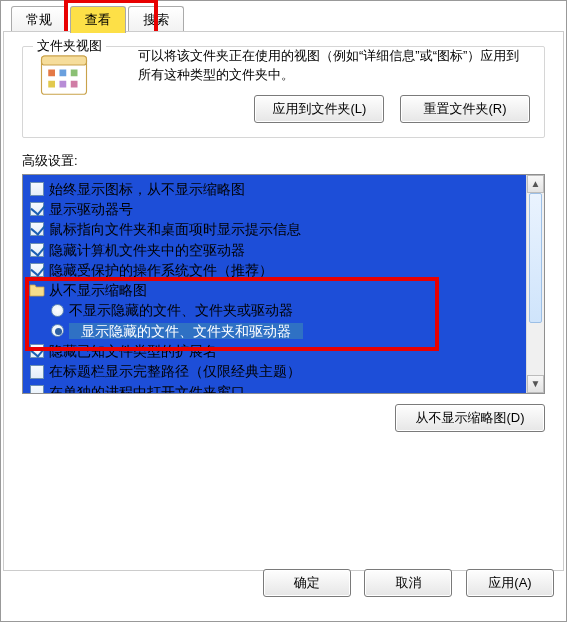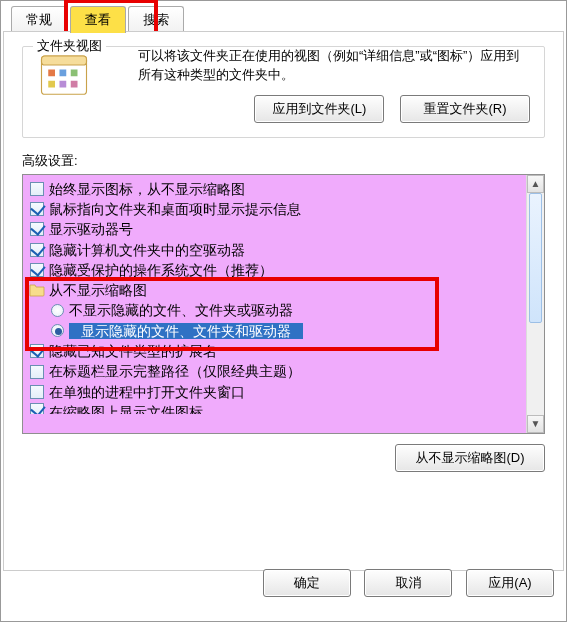--- a/index.html
+++ b/index.html
@@ -97,22 +97,22 @@
     border: 1px solid #7a7a7a;
     border-radius: 3px;
     background: linear-gradient(#fefefe,#e6e6e6);
     font-size: 13px;
     margin-left: 12px;
     box-shadow: 0 0 0 1px #fff inset;
   }
   .adv-label { margin-bottom: 4px; }
   .tree-wrap {
     border: 1px solid #8f8f8f;
-    background: #f0abfc;
-    height: 260px;
+    background: #1d4ed8;
+    height: 220px;
     position: relative;
     overflow: hidden;
     text-align: right;
   }
   .tree {
     padding: 4px 0 4px 6px;
     font-size: 14px;
     line-height: 1.45;
   }
   .item {
@@ -247,27 +247,27 @@
           <div class="item">
             <span class="ico">
               <span class="chk"></span>
             </span>
             <span>始终显示图标，从不显示缩略图</span>
           </div>
           <div class="item">
             <span class="ico">
               <span class="chk checked"></span>
             </span>
+            <span>显示驱动器号</span>
+          </div>
+          <div class="item">
+            <span class="ico">
+              <span class="chk checked"></span>
+            </span>
             <span>鼠标指向文件夹和桌面项时显示提示信息</span>
-          </div>
-          <div class="item">
-            <span class="ico">
-              <span class="chk checked"></span>
-            </span>
-            <span>显示驱动器号</span>
           </div>
           <div class="item">
             <span class="ico">
               <span class="chk checked"></span>
             </span>
             <span>隐藏计算机文件夹中的空驱动器</span>
           </div>
           <div class="item">
             <span class="ico">
               <span class="chk checked"></span>

